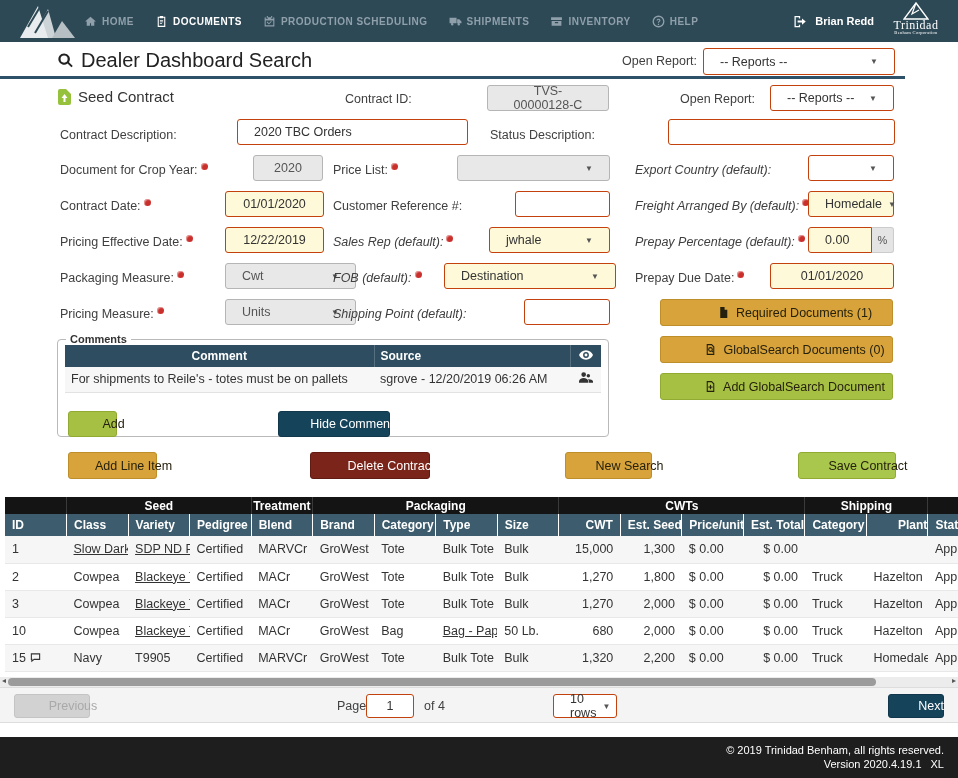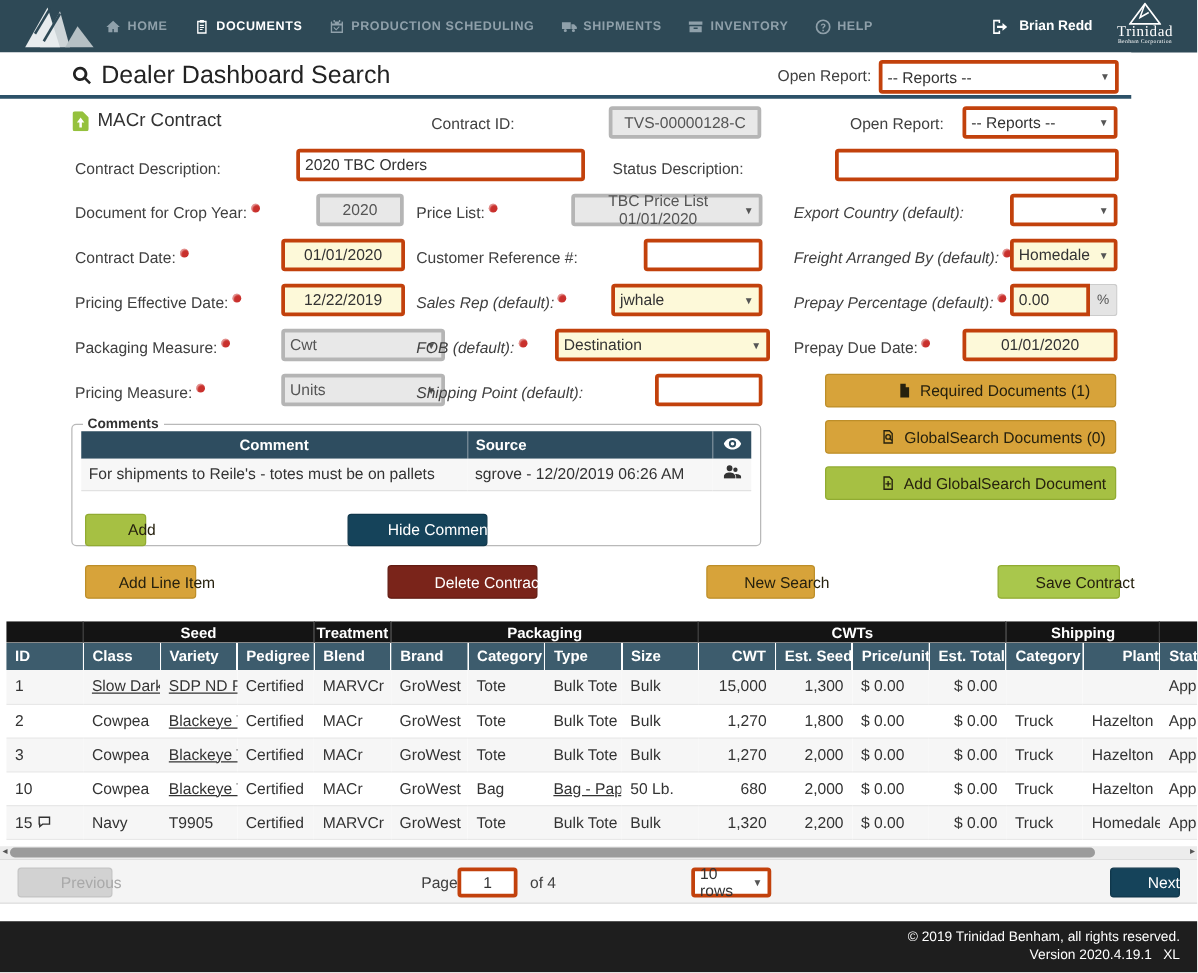--- a/index.html
+++ b/index.html
@@ -21,22 +21,22 @@
 
   
   #pagehead { position:absolute; left:0; top:42px; width:905px; height:37px; background:#fff; border-bottom:3px solid #2c5168; }
   #page-title { position:absolute; left:57px; top:7px; display:flex; align-items:center; gap:7px; font-size:20px; color:#222; }
   #page-title svg { width:17px; height:17px; }
   .lbl { position:absolute; font-size:12.5px; color:#404040; white-space:nowrap; }
   .it { font-style:italic; }
   .req { display:inline-block; width:7px; height:7px; background:#c9302c; border-radius:50%; margin-left:3px; vertical-align:4px; box-shadow:inset 1px 1px 1px rgba(255,255,255,.5); }
 
   
-  .inp { position:absolute; height:26px; border:3px solid #c2410c; border-radius:3px; background:#fff; color:#333;
-         font-family:"Liberation Sans", sans-serif; font-size:12.5px; padding:0 4px; display:flex; align-items:center; }
+  .inp { position:absolute; height:26px; border:1px solid #c2410c; border-radius:3px; background:#fff; color:#333;
+         font-family:"Liberation Sans", sans-serif; font-size:12.5px; padding:0 16px; display:flex; align-items:center; }
   input.inp { display:inline-block; line-height:24px; }
   .inp.center { justify-content:center; text-align:center; }
   .inp.ro { background:#e8e8e8; border-color:#b5b5b5; color:#555; }
   .inp.yellow { background:#fdf9d9; }
   .sel { cursor:pointer; }
   .sel .caret { margin-left:auto; font-size:8px; color:#555; padding-left:6px; }
   .addon { position:absolute; height:26px; width:22px; background:#e4e4e4; border:1px solid #ccc; border-left:none;
            border-radius:0 3px 3px 0; font-size:11px; color:#555; display:flex; align-items:center; justify-content:center; }
 
   
@@ -169,21 +169,21 @@
       <span>-- Reports --</span>
       <span class="caret">▼</span>
     </div>
   </div>
 
   <div style="position:absolute;left:58px;top:88px;display:flex;align-items:center;gap:7px;font-size:15px;color:#333">
     <svg width="13" height="16" viewBox="0 0 13 16">
         <path fill="#95c13d" d="M0 2a2 2 0 0 1 2-2h6l5 5v9a2 2 0 0 1-2 2H2a2 2 0 0 1-2-2z"></path>
         <path fill="#fff" d="M6.5 5 9.5 9h-2v4h-2V9h-2z"></path>
       </svg>
-    <span>MACr Contract</span>
+    <span>Seed Contract</span>
   </div>
 
   <span class="lbl" style="left:345px;top:92px">Contract ID:</span>
   <div class="inp ro center" style="left:487px;top:85px;width:122px">
       <span>TVS-00000128-C</span>
     </div>
   <span class="lbl" style="left:680px;top:92px">Open Report:</span>
   <div class="inp sel" style="left:770px;top:85px;width:124px">
       <span>-- Reports --</span>
       <span class="caret">▼</span>
@@ -193,21 +193,20 @@
   <input class="inp" style="left: 237px; top: 119px; width: 231px;" value="2020 TBC Orders">
   <span class="lbl" style="left:490px;top:128px">Status Description:</span>
   <input class="inp" style="left: 668px; top: 119px; width: 227px;" value="">
 
   <span class="lbl" style="left:60px;top:163px"><span>Document for Crop Year:</span><span class="req"></span></span>
   <div class="inp ro center" style="left:253px;top:155px;width:70px">
       <span>2020</span>
     </div>
   <span class="lbl" style="left:333px;top:163px"><span>Price List:</span><span class="req"></span></span>
   <div class="inp ro sel center" style="left:457px;top:155px;width:153px">
-      <span>TBC Price List 01/01/2020</span>
       <span class="caret">▼</span>
     </div>
   <span class="lbl it" style="left:635px;top:163px">Export Country (default):</span>
   <div class="inp sel" style="left:808px;top:155px;width:86px">
       <span></span>
       <span class="caret">▼</span>
     </div>
 
   <span class="lbl" style="left:60px;top:199px"><span>Contract Date:</span><span class="req"></span></span>
   <div class="inp yellow center" style="left:225px;top:191px;width:99px">

